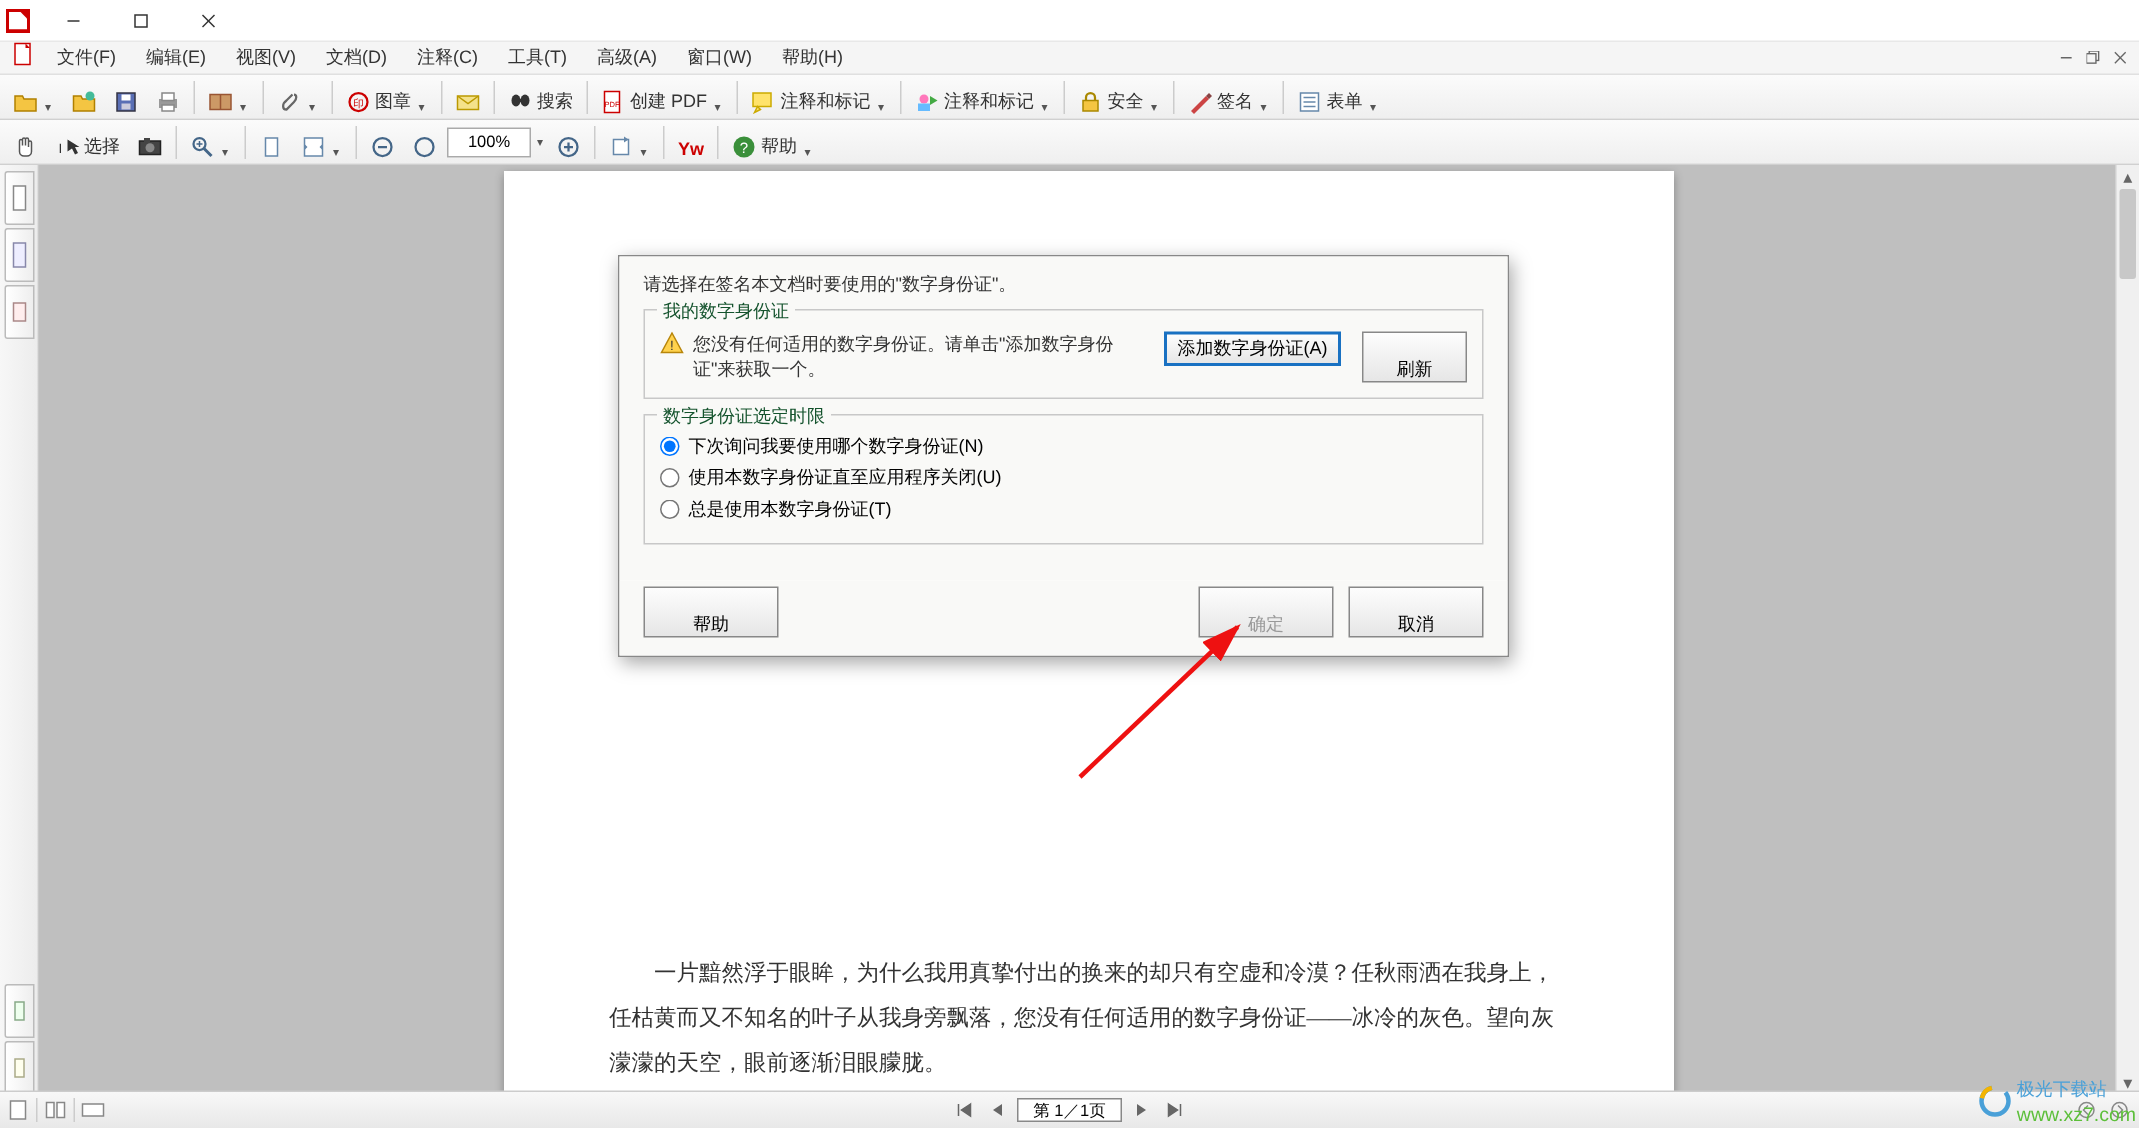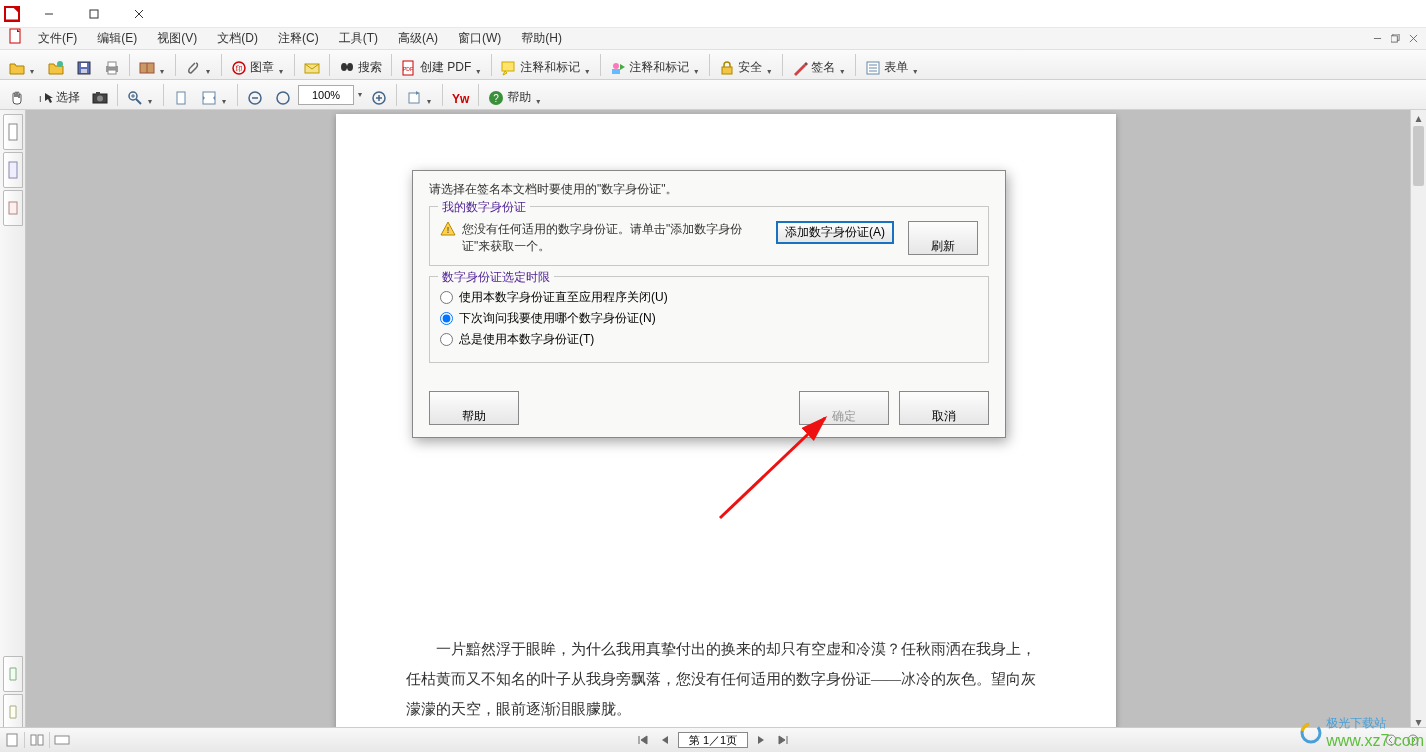--- a/index.html
+++ b/index.html
@@ -58,21 +58,21 @@
 .sb-center{ position:absolute; left:50%; transform:translateX(-50%); display:flex; align-items:center; gap:4px;}
 .nav-arrow-btn{ width:18px; height:16px; display:flex; align-items:center; justify-content:center; cursor:pointer; color:#555;}
 .sb-spacer{flex:1;}
 
 
 .dlg-shadow{ position:absolute; top:170px; left:412px; width:594px; background:#fff; border:1px solid #888; box-shadow:2px 4px 12px rgba(0,0,0,0.35);}
 .dlg-title{ height:24px; display:flex; align-items:center; padding:0 10px; font-size:12px; color:#333; background:#fdfdfd;}
 .dlg-body{ padding:10px 16px 14px 16px; background:#f9f9f7;}
 .dlg-row-text{ font-size:12px; margin-bottom:8px; color:#333;}
 .group-box { border:1px solid #c8c8c8; padding:8px 10px 10px 10px; margin-bottom:10px; position:relative; background:#f9f9f7;}
-.group-label { position:absolute; top:-8px; left:8px; background:#f9f9f7; padding:0 4px; font-size:12px; color:#4c1d95;}
+.group-label { position:absolute; top:-8px; left:8px; background:#f9f9f7; padding:0 4px; font-size:12px; color:#14532d;}
 .id-table { border:1px solid #aaa; background:#fff; width:100%; }
 .id-table-head { display:flex; background:linear-gradient(#fdfdfd,#ececec); border-bottom:1px solid #ccc;}
 .id-th { padding:4px 8px; font-size:12px; border-right:1px solid #ddd; flex:1;}
 .id-th:last-child{border-right:none;}
 .id-table-body { height:88px; }
 .warn-row { display:flex; align-items:flex-start; gap:6px; margin-top:6px;}
 .warn-icon { width:16px; height:16px; flex-shrink:0;}
 .warn-text { font-size:12px; color:#333; max-width:300px; line-height:1.4;}
 .dlg-btn { min-width:90px; height:23px; border:1px solid #888; background:linear-gradient(#fdfdfd,#e6e6e6); font-size:12px; cursor:pointer; padding:16px 8px;}
 .dlg-btn.focus{ border:2px solid #1971c2; padding:0 7px;}
@@ -81,21 +81,21 @@
 .radio-row input{margin:0;}
 .dlg-footer { display:flex; gap:10px; padding:4px 16px 12px 16px; background:#f9f9f7;}
 .dlg-footer .spacer{flex:1;}
 
 
 .anno-arrow { position:absolute; pointer-events:none; }
 
 
 .watermark { position:absolute; right:2px; bottom:2px; font-size:12px; color:#49a0d8; display:flex; align-items:center; gap:4px;margin-top:16px; }
 .watermark .w-ic{ width:22px; height:22px;}
-.greenurl{ color:#5cbf3a; font-size:16px;}
+.greenurl{ color:#5cbf3a; font-size:13px;}
 </style>
 </head>
 <body>
 
 <div class="titlebar">
   <span class="app-icon"></span>
   <div class="win-ctrl">
     <div class="win-btn">
         <svg viewBox="0 0 10 10">
           <line x1="1" y1="5" x2="9" y2="5" stroke="#333"></line>
@@ -419,26 +419,26 @@
             </svg></span>
         <span class="warn-text">您没有任何适用的数字身份证。请单击"添加数字身份证"来获取一个。</span>
         <div style="flex:1"></div>
         <button class="dlg-btn focus" style="min-width:110px">添加数字身份证(A)</button>
         <button class="dlg-btn" style="min-width:70px;margin-left:8px;">刷新</button>
       </div>
     </div>
     <div class="group-box">
       <div class="group-label">数字身份证选定时限</div>
       <label class="radio-row">
+          <input type="radio" name="persist" checked="" style="">
+          <span>下次询问我要使用哪个数字身份证(N)</span>
+        </label>
+      <label class="radio-row">
           <input type="radio" name="persist" style="">
           <span>使用本数字身份证直至应用程序关闭(U)</span>
-        </label>
-      <label class="radio-row">
-          <input type="radio" name="persist" checked="" style="">
-          <span>下次询问我要使用哪个数字身份证(N)</span>
         </label>
       <label class="radio-row">
           <input type="radio" name="persist" style="">
           <span>总是使用本数字身份证(T)</span>
         </label>
     </div>
   </div>
   <div class="dlg-footer">
     <button class="dlg-btn">帮助</button>
     <div class="spacer"></div>

